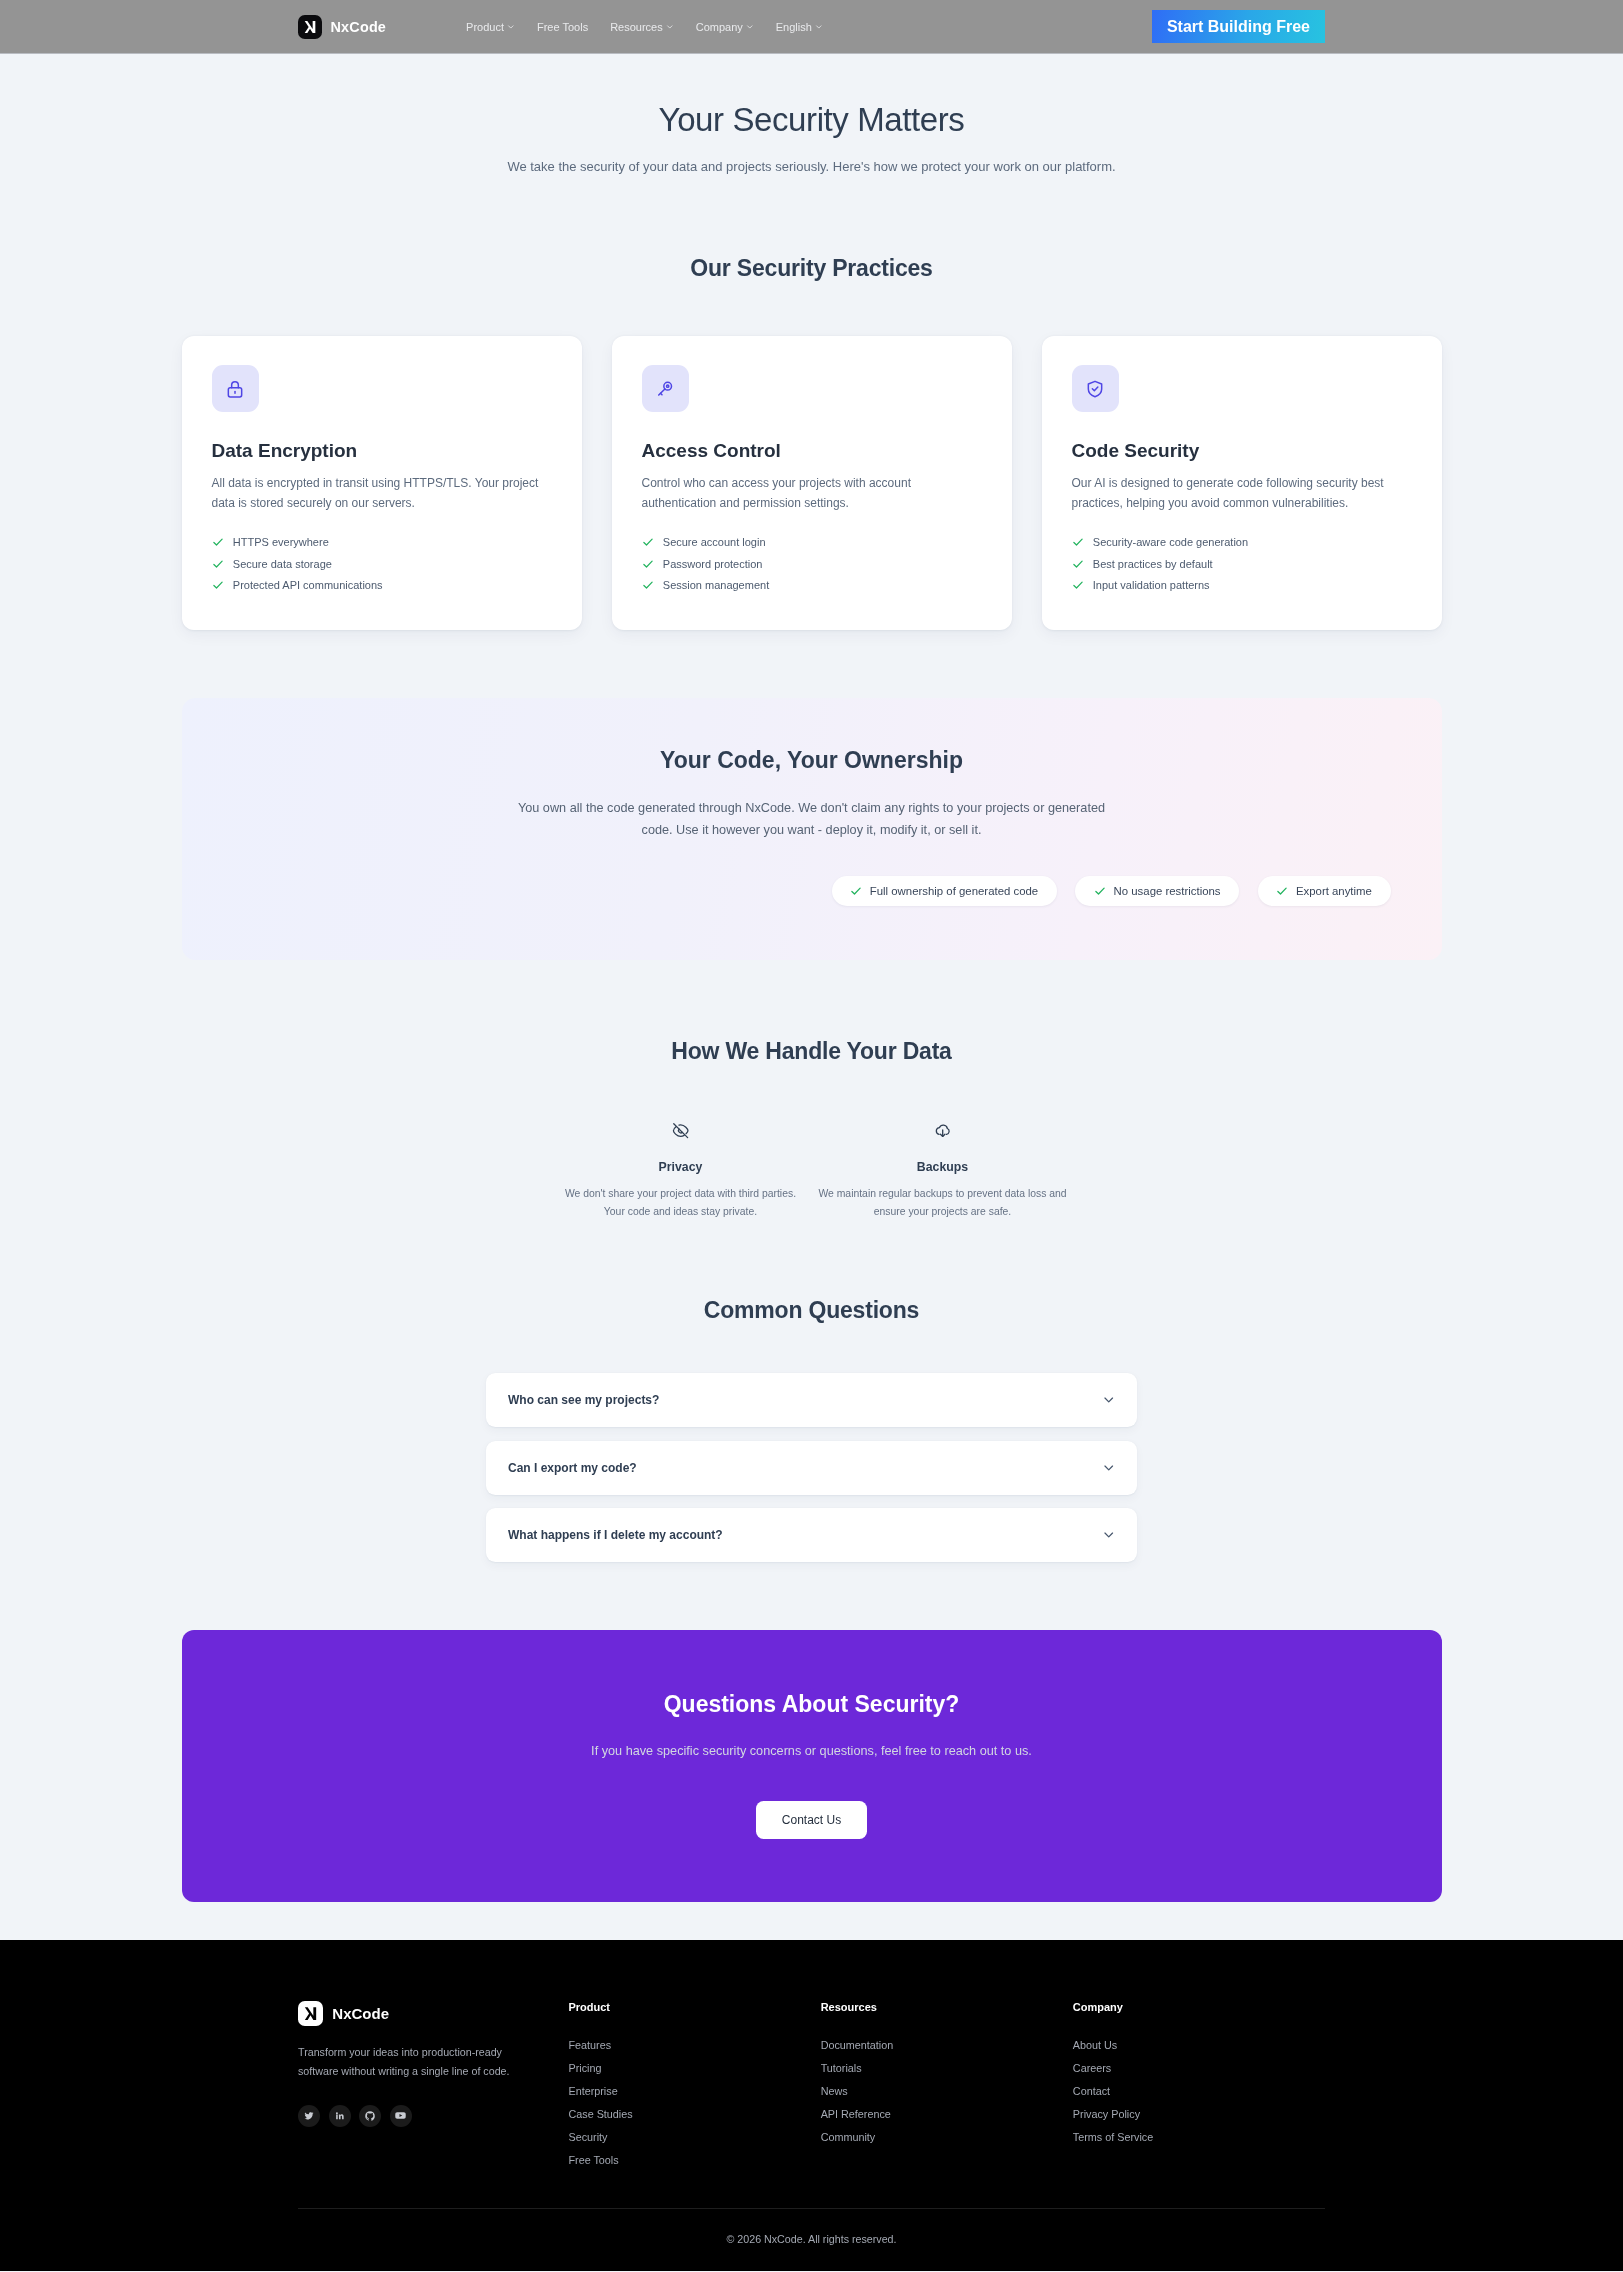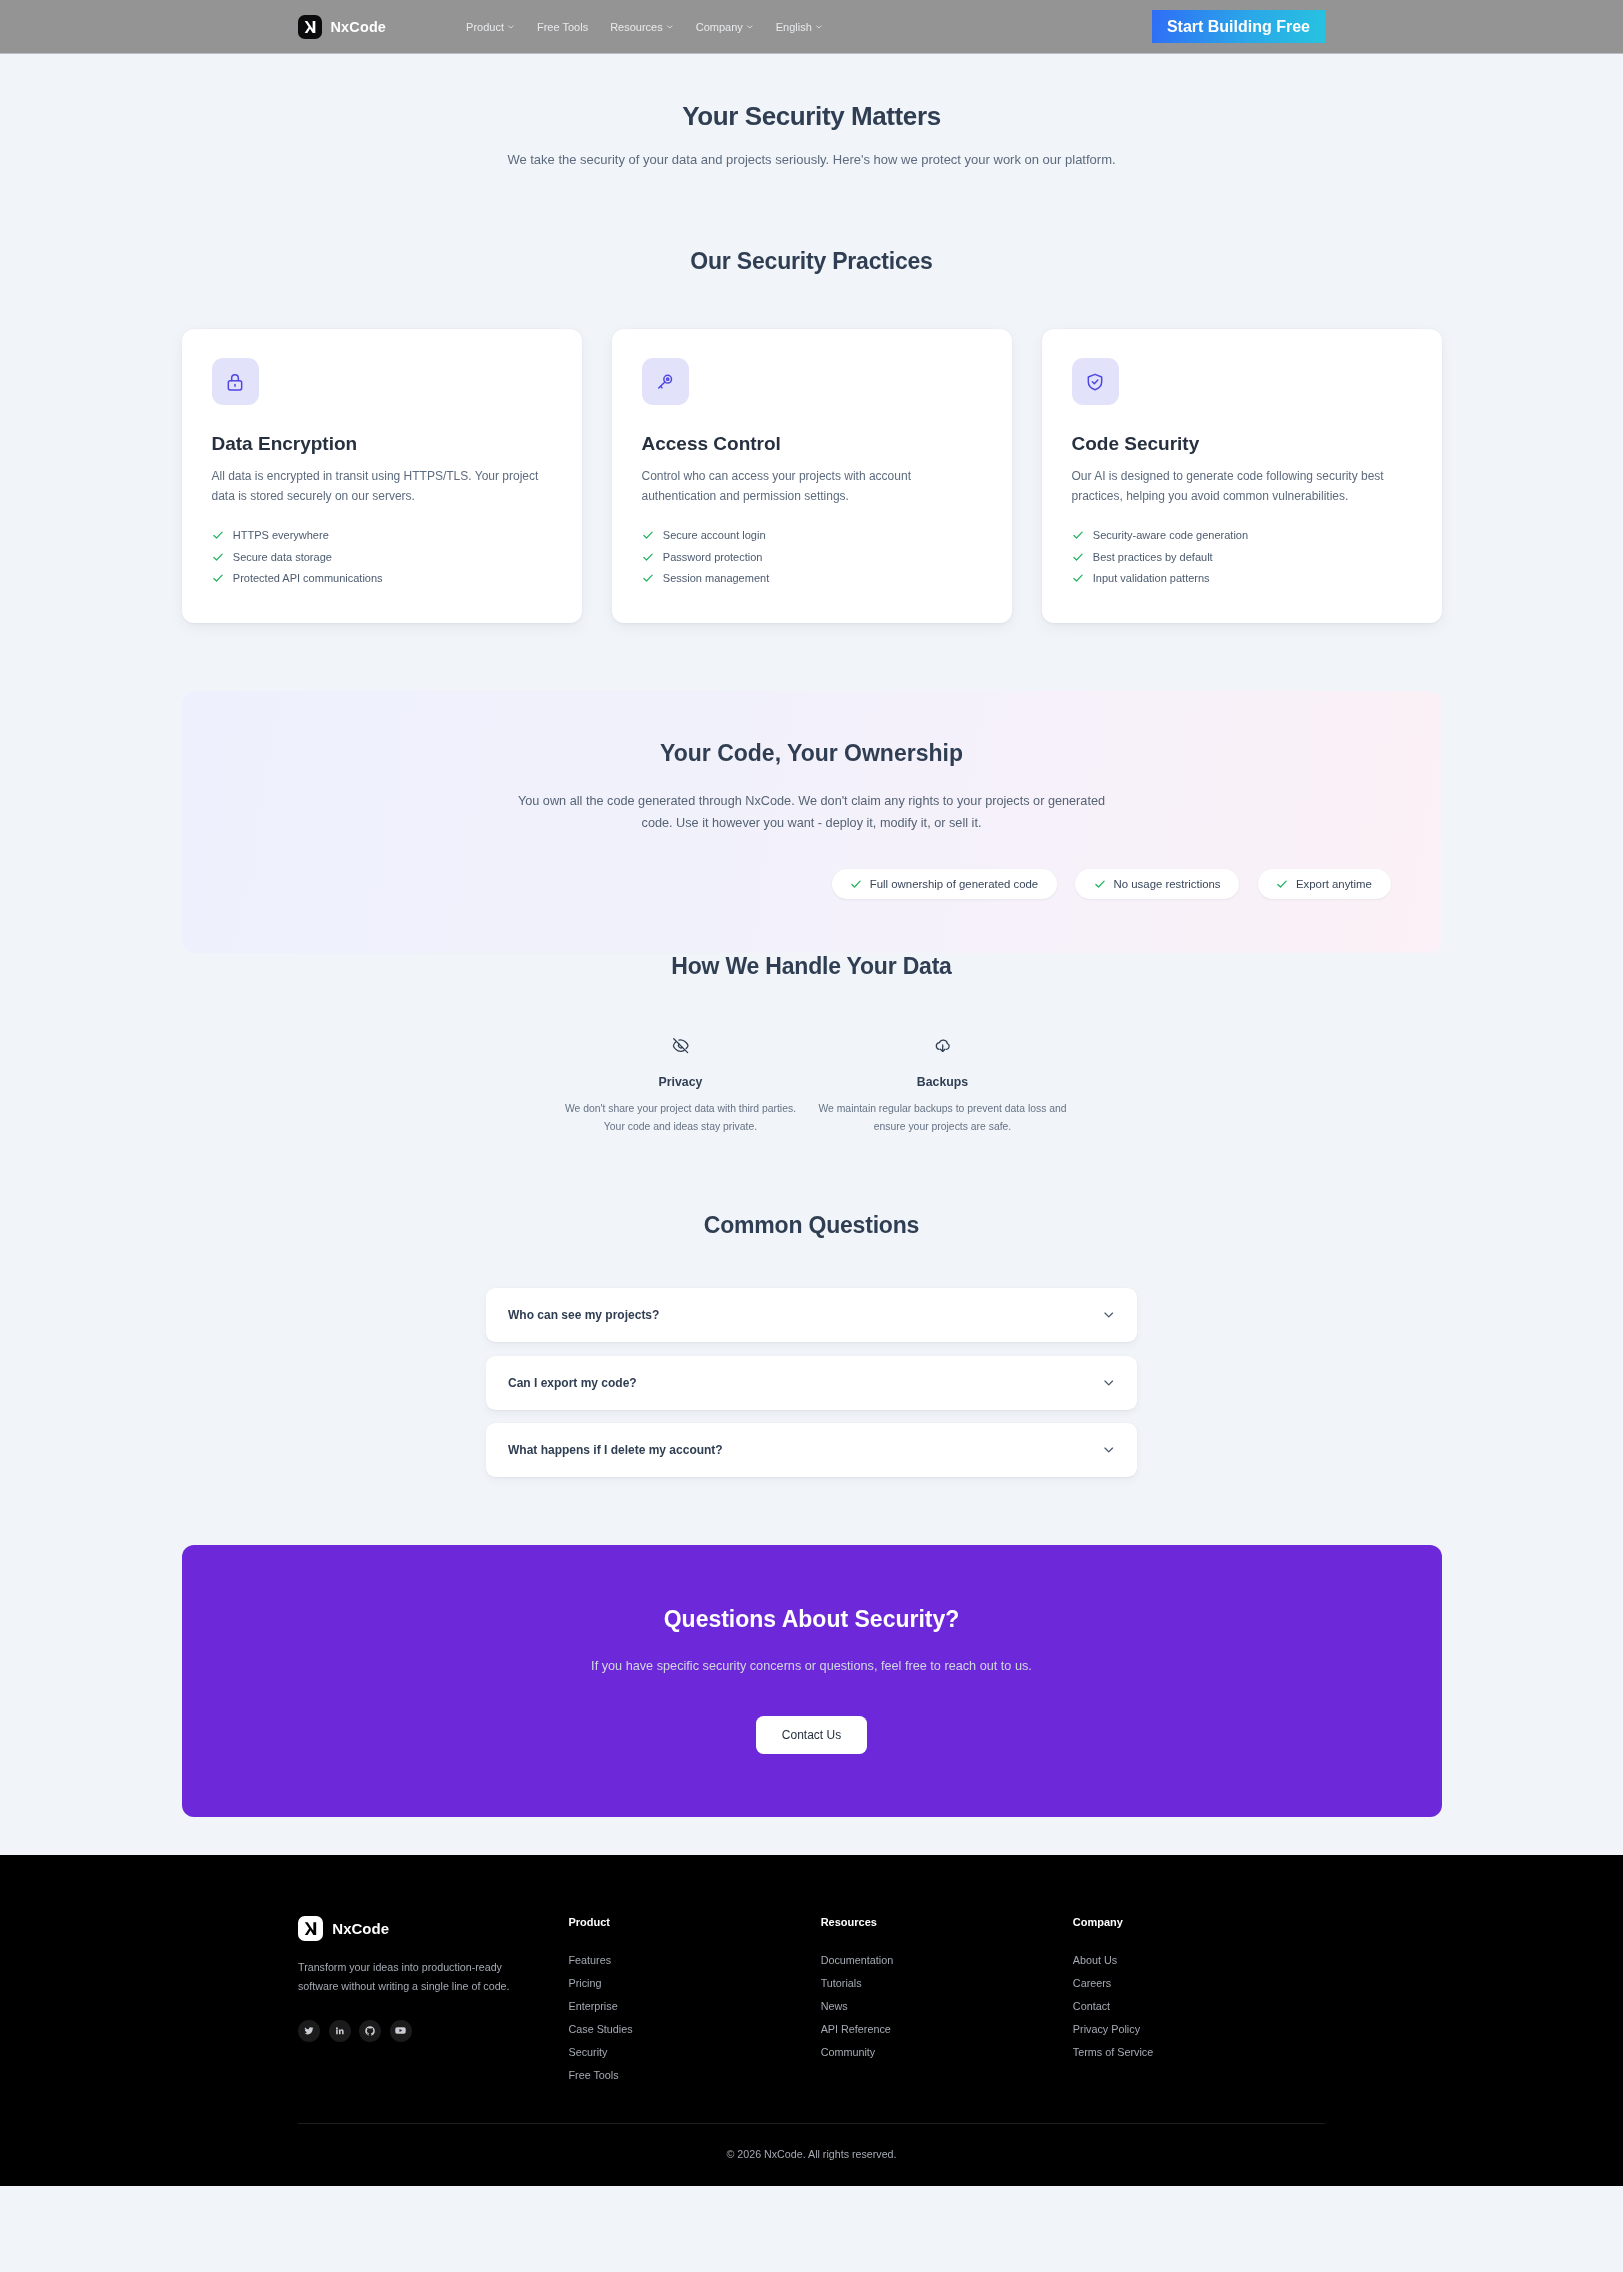--- a/index.html
+++ b/index.html
@@ -54,21 +54,21 @@
     cursor: pointer; white-space: nowrap;
   }
 
   
   .page { width: 1623px; background: #f1f4f8; padding-bottom: 0; }
   .wrap { width: 1260px; margin: 0 auto; }
 
   
   .hero { padding: 47px 0 0; text-align: center; }
   .hero h1 {
-    font-size: 26px; font-weight: 700; color: #2f3e52; letter-spacing: -0.4px;
+    font-size: 33px; font-weight: 400; color: #2f3e52; letter-spacing: -0.4px;
   }
   .hero p {
     margin: 17px auto 0; max-width: 655px;
     font-size: 13px; line-height: 1.63; color: #5d6b7e;
   }
 
   
   .sec-h {
     text-align: center; font-size: 23px; font-weight: 700; color: #2f3e52;
     letter-spacing: -0.2px;
@@ -115,21 +115,21 @@
   }
   .pills { margin-top: 34px; display: flex; justify-content: flex-end; gap: 18.6px; }
   .pill {
     background: #fff; border-radius: 845px; padding: 9.3px 18.6px;
     display: flex; align-items: center; gap: 7.6px;
     font-size: 11.4px; color: #39465a;
     box-shadow: 0 0.8px 2.5px rgba(24,39,75,.07);
   }
 
   
-  .handling { }
+  .handling { margin-top: 78px; }
   .handle-grid {
     margin-top: 51px; display: flex; gap: 0; justify-content: center;
   }
   .handle-col { width: 262px; text-align: center; padding: 0 6.8px; }
   .handle-ic { height: 29px; display: flex; align-items: center; justify-content: center; }
   .handle-ic svg { display:block; }
   .handle-col h4 {
     margin-top: 15px; font-size: 12.3px; font-weight: 700; color: #2f3e52;
   }
   .handle-col p {

